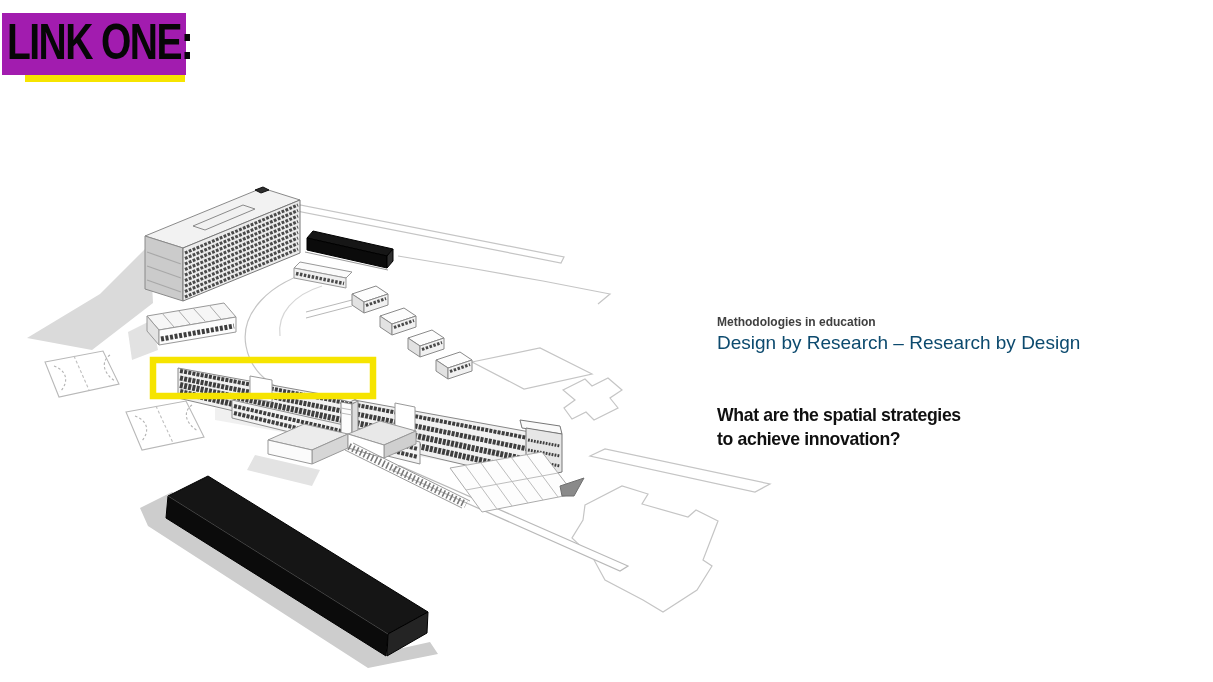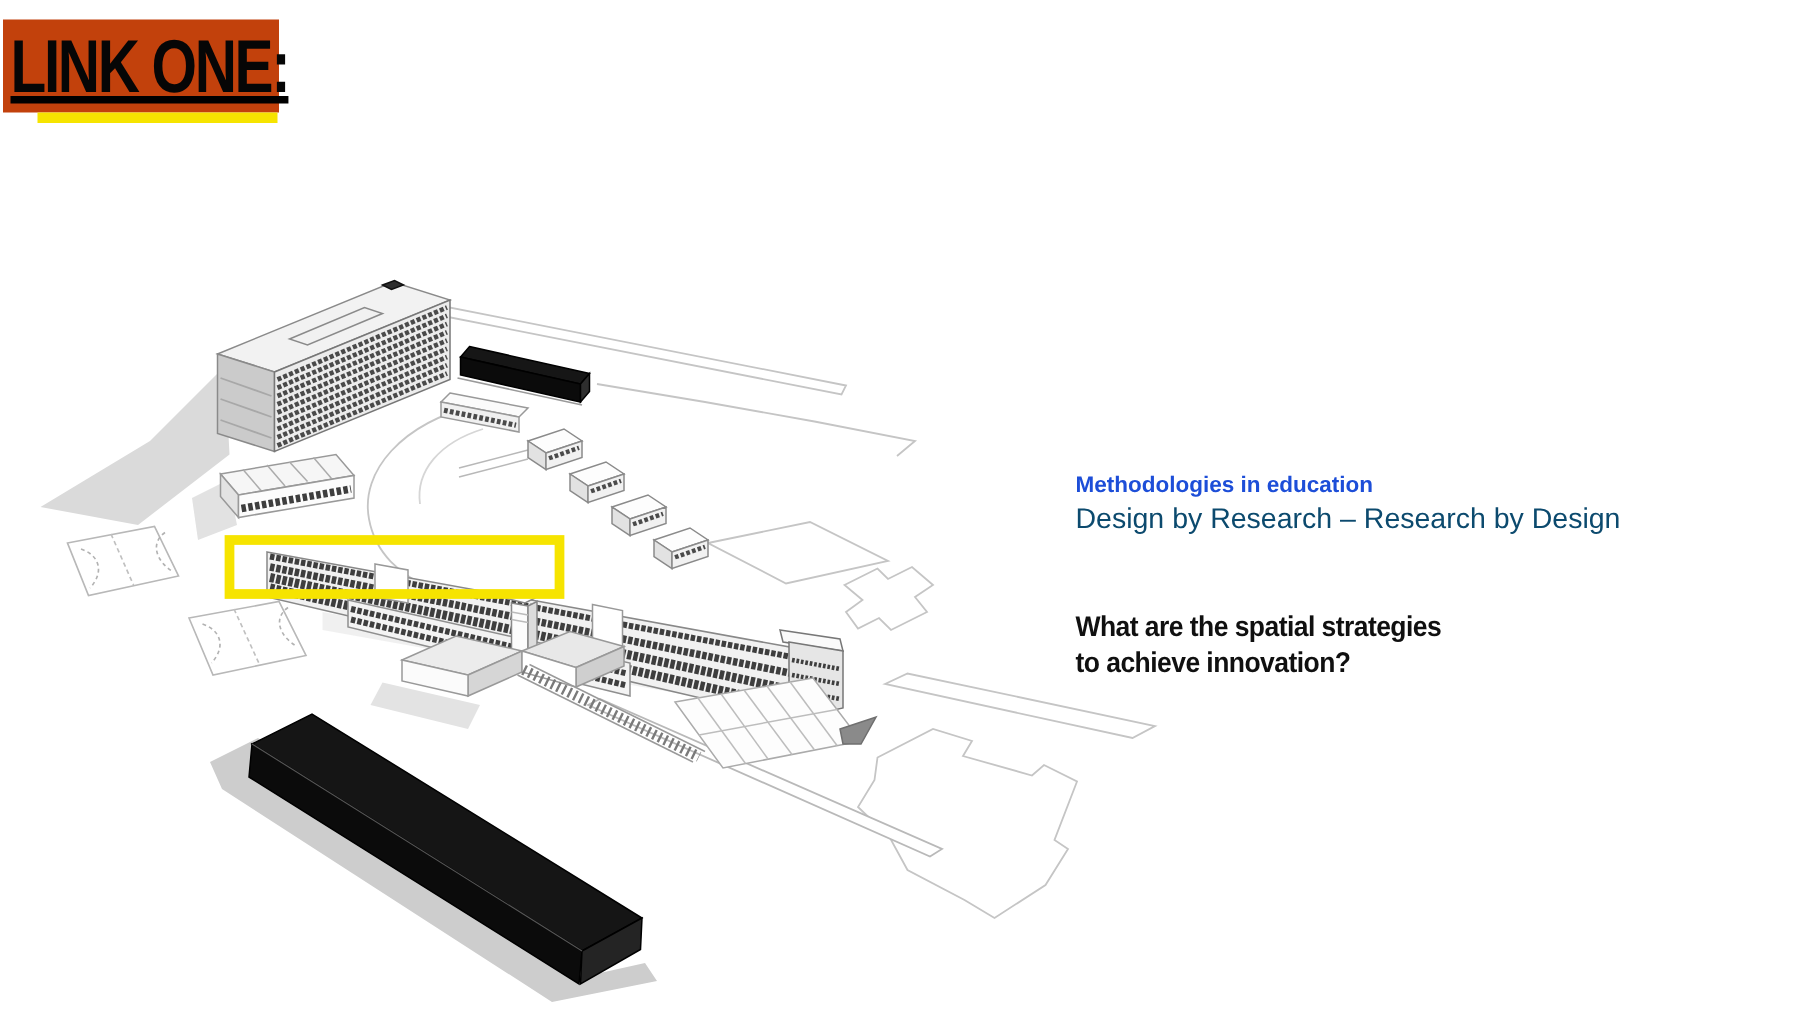--- a/index.html
+++ b/index.html
@@ -1,26 +1,26 @@
 <!DOCTYPE html>
 <html><head>
 <meta charset="utf-8">
 <style>
   html,body{margin:0;padding:0;background:#fff;}
   .slide{position:relative;width:1213px;height:682px;background:#fff;overflow:hidden;
          font-family:"Liberation Sans",sans-serif;}
   
   .link-label{position:absolute;left:2px;top:13px;width:184px;height:62px;
-              background:#c2410c;display:flex;align-items:center;padding-left:5px;box-sizing:border-box;text-decoration:underline;}
+              background:#a21caf;display:flex;align-items:flex-start;padding-left:5px;box-sizing:border-box;}
   .link-label span{font-size:50px;font-weight:bold;color:#060606;letter-spacing:-2px;
                    transform:scaleX(0.78);transform-origin:left center;white-space:nowrap;}
   .link-underline{position:absolute;left:25px;top:75px;width:160px;height:7px;background:#F6E400;}
   
   .text-block{position:absolute;left:717px;top:314px;width:480px;}
-  .tb-title{font-size:15px;font-weight:bold;color:#1d4ed8;line-height:1.35;}
+  .tb-title{font-size:12px;font-weight:bold;color:#404040;line-height:1.35;}
   .tb-subtitle{font-size:19px;font-weight:normal;color:#0c4a6e;line-height:1.35;}
   .tb-question{margin-top:47px;font-size:19px;font-weight:bold;color:#101010;line-height:1.28;
                letter-spacing:-0.4px;transform:scaleX(0.93);transform-origin:left top;}
   
   .drawing{position:absolute;left:0;top:0;}
   .drawing polygon,.drawing path,.drawing line,.drawing polyline{vector-effect:non-scaling-stroke;}
 </style>
 </head>
 <body>
 

